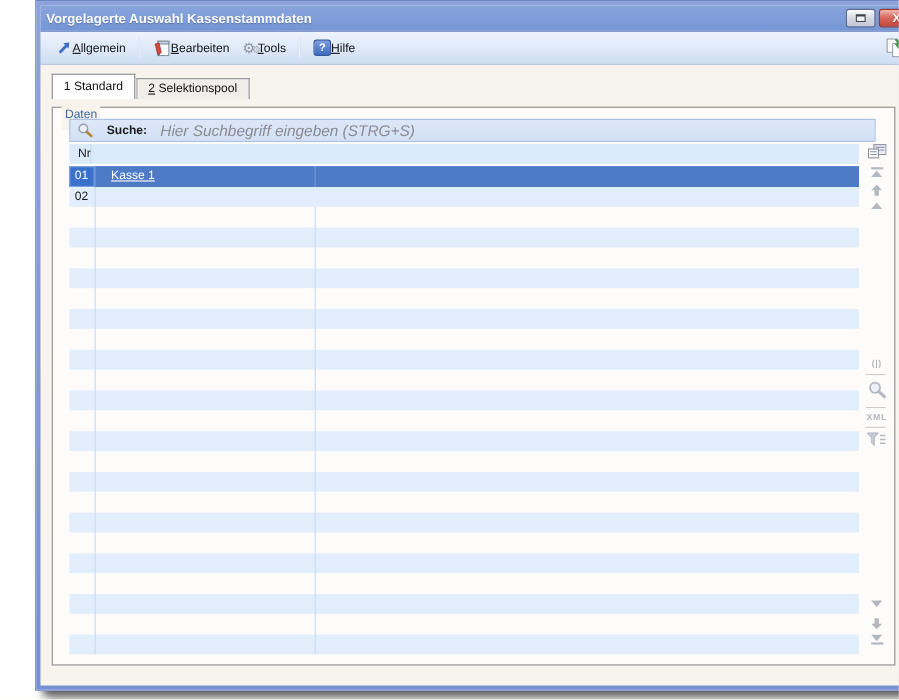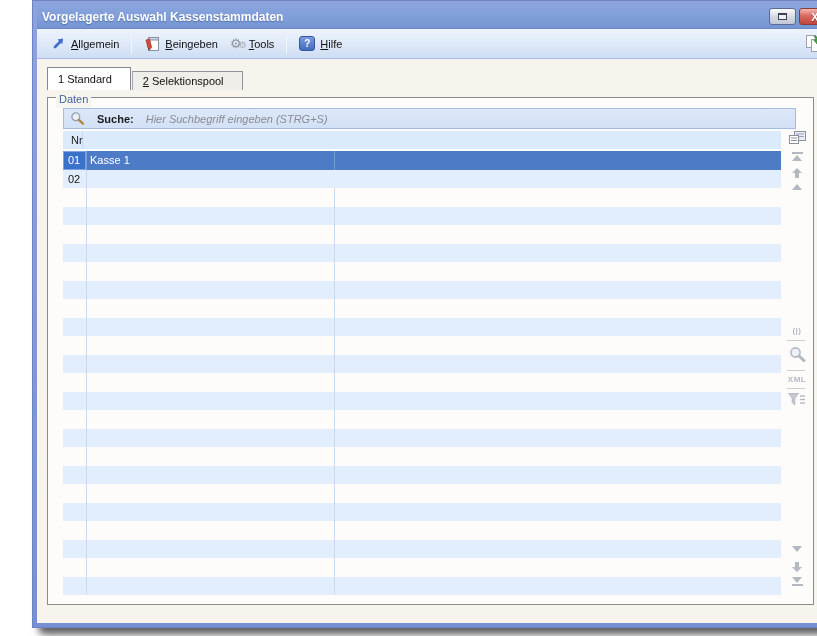--- a/index.html
+++ b/index.html
@@ -35,71 +35,71 @@
                border:1px solid #8c3a33; color:#fff; font-size:11px; font-weight:bold;
                text-shadow:0 1px 1px rgba(90,20,10,0.6); }
 
   
   .toolbar {
     height:30px; flex:0 0 30px;
     background:linear-gradient(180deg,#eef4fd 0%,#dde8f8 55%,#cfdef4 100%);
     border-bottom:1px solid #a9bcdd;
     display:flex; align-items:center; padding:0 8px;
   }
-  .menu-item { display:flex; align-items:center; gap:5px; padding:3px 6px; border-radius:3px; cursor:default; }
+  .menu-item { display:flex; align-items:center; padding:3px 6px; border-radius:3px; cursor:default; }
   .menu-item .lbl { font-size:11px; color:#111; white-space:nowrap; }
   .menu-item .lbl u { text-decoration:underline; }
   .tb-sep { width:1px; height:20px; background:#b0c1e1; border-right:1px solid #f4f8fe; margin:0 6px; }
   .tb-spacer { flex:1; }
   .export-btn { padding:2px; margin-right:2px; }
 
   
   .gears { color:#8f959f; font-size:13px; line-height:1; letter-spacing:-3px; }
   .gears .g2 { font-size:9px; color:#a8adb6; }
   .help-ico { width:16px; height:15px; border-radius:3px; border:1px solid #33589e;
               background:linear-gradient(180deg,#7b9ce0,#426bbc);
               color:#fff; font-size:10px; font-weight:bold; display:flex; align-items:center; justify-content:center; }
 
   
   .body { position:relative; flex:1; background:#f7f4ee; }
 
   
   .tabs { position:absolute; left:10px; top:8px; display:flex; align-items:flex-end; height:23px; }
-  .tab { font-size:11px; color:#111; padding:3px 18px 4px 10px; border:1px solid #8f939b;
+  .tab { font-size:11px; color:#111; padding:3px 10px 4px 10px; border:1px solid #8f939b;
          border-bottom:none; background:#f0eee8; height:19px; display:flex; align-items:center; cursor:default;justify-content:flex-end; }
   .tab.active { background:#ffffff; height:23px; position:relative; z-index:2;
                 border-color:#84888f; padding-top:4px; }
   .tab.inactive { margin-left:1px; border-left-color:#a3a6ad; }
   .tab u { text-decoration:underline; }
 
   
   .groupbox { position:absolute; left:10px; top:38px; width:767px; height:508px;
               border:1px solid #8b8b8b; background:#fdfcfa; }
-  .gb-label { position:absolute; left:8px; top:-8px; background:#f7f4ee; padding:3px 3px;
+  .gb-label { position:absolute; left:8px; top:-8px; background:#f7f4ee; padding:8px 3px;
               font-size:11px; color:#41659f; }
 
   
   .searchbar { position:absolute; left:15px; top:10px; width:733px; height:21px;
                background:linear-gradient(180deg,#dde8f9,#d2e1f6);
                border:1px solid #a5bce2; display:flex; align-items:center; padding:0 6px; gap:12px; }
   .searchbar .s-label { font-size:11px; font-weight:bold; color:#1c1c1c; }
-  .searchbar .s-placeholder { font-size:11px; font-style:italic; color:#8b8b92; }
+  .searchbar .s-placeholder { font-size:14px; font-style:italic; color:#8b8b92; }
 
   
   .thead { position:absolute; left:15px; top:33px; width:718px; height:19px;
            background:#dcebfb; border-bottom:1px solid #ffffff;
            display:flex; font-size:11px; color:#1c1c1c; }
   .th-nr  { width:20px; padding-left:8px; display:flex; align-items:center; border-right:1px solid #c6daf2; }
   .th-bez { width:248px; padding-left:6px; display:flex; align-items:center; border-right:1px solid #c6daf2; }
   .rows { position:absolute; left:15px; top:53px; width:718px; bottom:9px; overflow:hidden; }
   .row { height:18.5px; display:flex; font-size:11px; color:#161616; cursor:default; }
   .row.stripe { background:#e2eefc; }
   .row.selected { background:#4e7bc6; color:#ffffff; }
   .cell-nr  { width:24px; padding-left:5px; display:flex; align-items:center; border-right:1px solid #c6daf2; }
-  .cell-bez { width:248px; padding-left:3px; display:flex; align-items:center; border-right:1px solid #c6daf2; }
+  .cell-bez { width:200px; padding-left:14px; display:flex; align-items:center; border-right:1px solid #c6daf2;text-decoration:underline; }
   .cell-fill { flex:1; }
   .row.selected .cell-nr { background:#3a71ca; box-shadow:inset 0 0 0 1px #7fa3dd; border-right-color:#7b9bd4; }
   .row.selected .cell-bez { border-right-color:#7b9bd4; }
 
   
   .sidebar { position:absolute; left:734px; top:0; width:31px; bottom:0; }
   .side-ico { position:absolute; left:3px; width:24px; display:flex; justify-content:center; align-items:center; color:#b4b8c0; }
   .divider { position:absolute; left:5px; width:18px; height:1px; background:#cccccc; }
   .tri-up { width:0; height:0; border-left:5px solid transparent; border-right:5px solid transparent; border-bottom:6px solid #b4b8c0; }
   .tri-down { width:0; height:0; border-left:5px solid transparent; border-right:5px solid transparent; border-top:6px solid #b4b8c0; }
@@ -133,21 +133,21 @@
           <span class="lbl"><u>A</u><span>llgemein</span></span>
         </div>
         <div class="tb-sep"></div>
         <div class="menu-item">
           <svg width="16" height="16" viewBox="0 0 16 16">
             <rect x="4.5" y="1.5" width="10" height="13" fill="#ffffff" stroke="#8a90a0"></rect>
             <rect x="4.5" y="1.5" width="10" height="2.5" fill="#c9d4ea" stroke="#8a90a0"></rect>
             <path d="M2 4 L5.6 3 L7.6 11.5 L5.6 13.8 L4 12 Z" fill="#d6483c" stroke="#9c3328" stroke-width="0.7"></path>
             <path d="M5.6 13.8 L4 12 L4.6 14.6 Z" fill="#3c3c3c"></path>
           </svg>
-          <span class="lbl"><u>B</u><span>eingeben</span></span>
+          <span class="lbl"><u>B</u><span>earbeiten</span></span>
         </div>
         <div class="menu-item">
           <span class="gears"><span>⚙</span><span class="g2">⚙</span></span>
           <span class="lbl"><u>T</u><span>ools</span></span>
         </div>
         <div class="tb-sep"></div>
         <div class="menu-item">
           <span class="help-ico">
               <span>?</span>
             </span>

